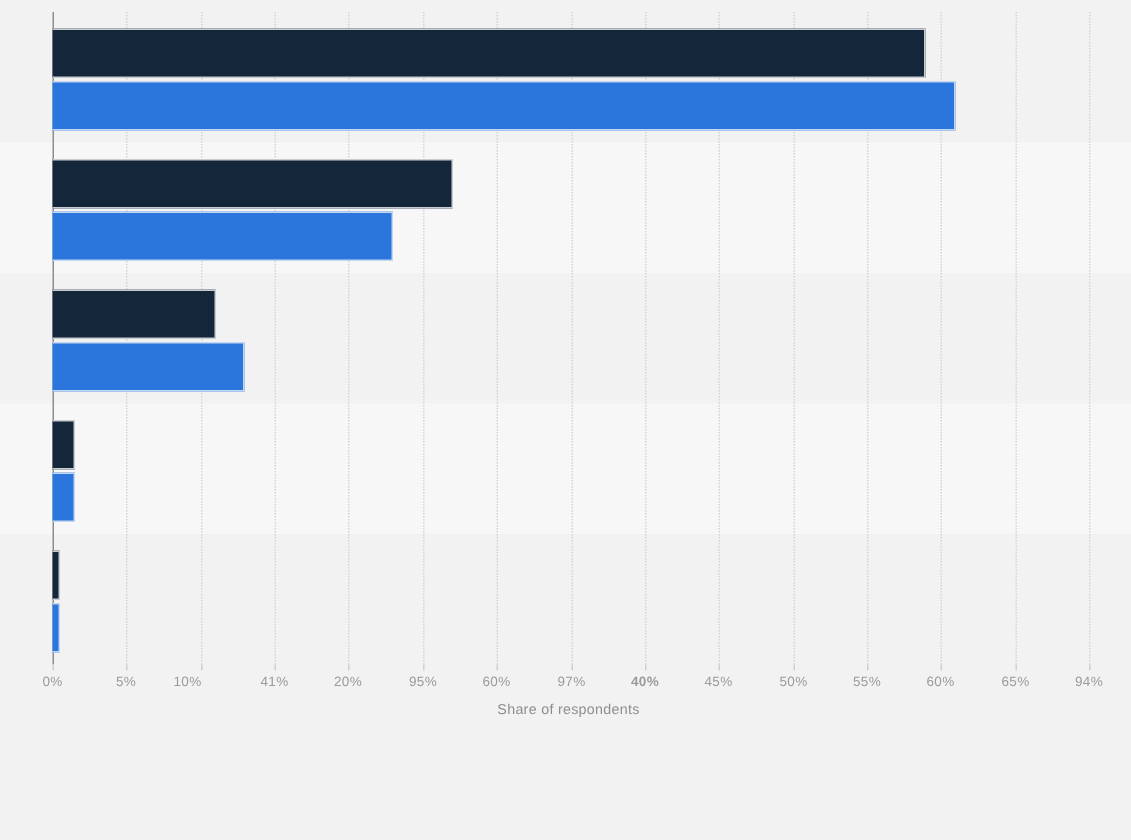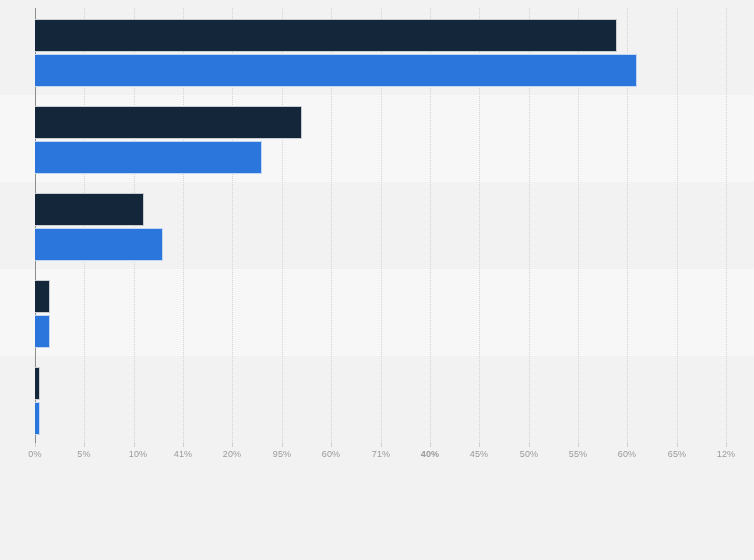--- a/index.html
+++ b/index.html
@@ -166,42 +166,45 @@
         <div class="bar series-1" title="Category 5 – Series 2: 0.5%" style="top: 394px; width: 5px;"></div>
       </div>
   </div>
 
   <div id="x-axis">
       <div class="tick-mark" style="left: 0px;"></div>
       <div class="tick-label" style="left: 0px;">0%</div>
       <div class="tick-mark" style="left: 49px;"></div>
       <div class="tick-label" style="left: 49px;">5%</div>
       <div class="tick-mark" style="left: 99px;"></div>
-      <div class="tick-label" style="left: 103px;">10%</div>
+      <div class="tick-label" style="left: 90px;">10%</div>
       <div class="tick-mark" style="left: 148px;"></div>
       <div class="tick-label" style="left: 148px;">41%</div>
       <div class="tick-mark" style="left: 197px;"></div>
       <div class="tick-label" style="left: 197px;">20%</div>
       <div class="tick-mark" style="left: 247px;"></div>
       <div class="tick-label" style="left: 247px;">95%</div>
       <div class="tick-mark" style="left: 296px;"></div>
       <div class="tick-label" style="left: 296px;">60%</div>
       <div class="tick-mark" style="left: 346px;"></div>
-      <div class="tick-label" style="left: 346px;">71%</div>
+      <div class="tick-label" style="left: 346px;">97%</div>
       <div class="tick-mark" style="left: 395px;"></div>
       <div class="tick-label" style="left: 395px; font-weight: bold;">40%</div>
       <div class="tick-mark" style="left: 444px;"></div>
       <div class="tick-label" style="left: 444px;">45%</div>
       <div class="tick-mark" style="left: 494px;"></div>
       <div class="tick-label" style="left: 494px;">50%</div>
       <div class="tick-mark" style="left: 543px;"></div>
       <div class="tick-label" style="left: 543px;">55%</div>
       <div class="tick-mark" style="left: 592px;"></div>
       <div class="tick-label" style="left: 592px;">60%</div>
       <div class="tick-mark" style="left: 642px;"></div>
       <div class="tick-label" style="left: 642px;">65%</div>
       <div class="tick-mark" style="left: 691px;"></div>
-      <div class="tick-label" style="left: 691px;">12%</div>
+      <div class="tick-label" style="left: 691px;">94%</div>
     </div>
 
+  <div id="x-axis-title">
+    <span id="x-axis-title-inner">Share of respondents</span>
+  </div>
 
   <div id="bottom-filler"></div>
 </div>
 
 </body></html>

